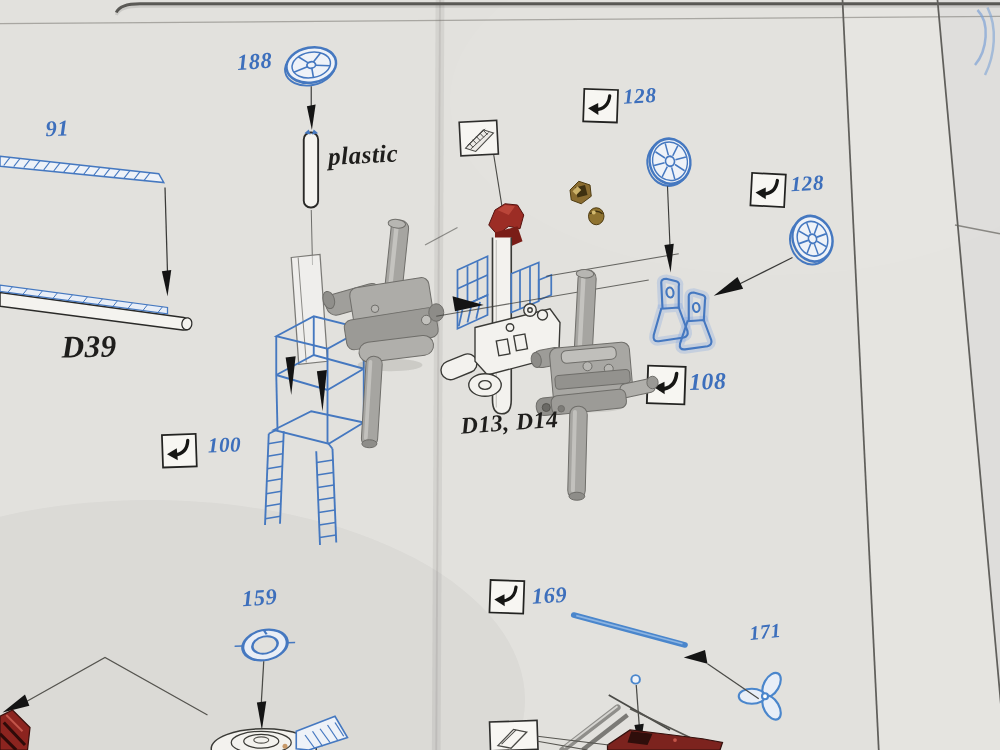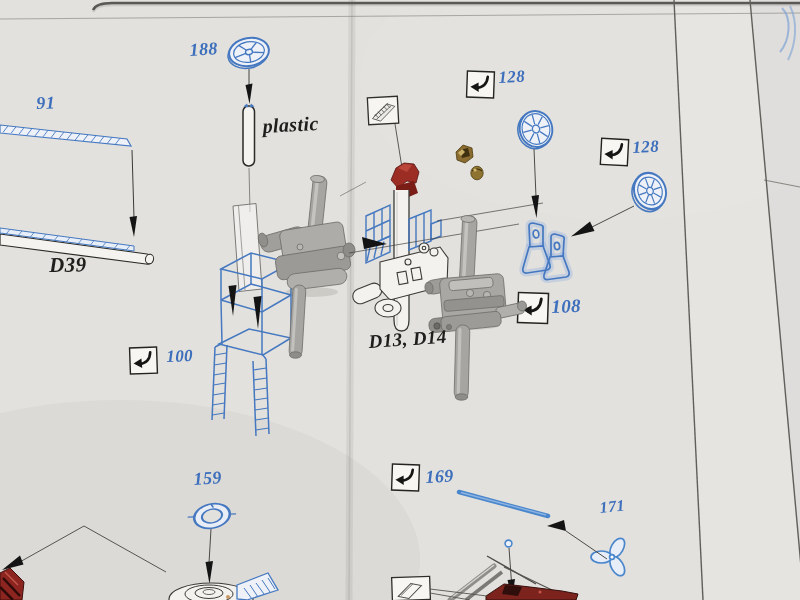--- a/index.html
+++ b/index.html
@@ -438,21 +438,21 @@
     <path d="M 398,596 L 411,583.5 L 421.5,586 L 408.5,598.5 Z" fill="none" stroke="#4a4a46" stroke-width="1"></path>
     <line x1="401" y1="595" x2="413" y2="584" stroke="#4a4a46" stroke-width="0.8"></line>
   </g>
   <g stroke="#55544f" stroke-width="0.9">
     <line x1="430" y1="589" x2="487" y2="596"></line>
     <line x1="430" y1="593" x2="470" y2="600"></line>
   </g>
 </svg>
 
 <span class="lbl lbl-blue" style="left:36px;  top:94px;  font-size:18px; transform:rotate(-2deg);">91</span>
-<span class="lbl lbl-black" style="left:49px;  top:255px; font-size:21px; transform:rotate(-1deg);">D39</span>
+<span class="lbl lbl-black" style="left:49px;  top:266px; font-size:25px; transform:rotate(-1deg);">D39</span>
 <span class="lbl lbl-blue" style="left:189px; top:41px;  font-size:18px; transform:rotate(-4deg);">188</span>
 <span class="lbl lbl-black" style="left:262px; top:116px; font-size:20px; transform:rotate(-3deg);">plastic</span>
 <span class="lbl lbl-blue" style="left:498px; top:69px;  font-size:17px; transform:rotate(-3deg);">128</span>
 <span class="lbl lbl-blue" style="left:632px; top:139px; font-size:17px; transform:rotate(-3deg);">128</span>
 <span class="lbl lbl-blue" style="left:551px; top:297px; font-size:19px; transform:rotate(-2deg);">108</span>
 <span class="lbl lbl-blue" style="left:166px; top:348px; font-size:17px; transform:rotate(-2deg);">100</span>
 <span class="lbl lbl-black" style="left:368px; top:332px; font-size:19px; transform:rotate(-4deg);">D13, D14</span>
 <span class="lbl lbl-blue" style="left:193px; top:470px; font-size:18px; transform:rotate(-4deg);">159</span>
 <span class="lbl lbl-blue" style="left:425px; top:468px; font-size:18px; transform:rotate(-3deg);">169</span>
 <span class="lbl lbl-blue" style="left:599px; top:500px; font-size:16px; transform:rotate(-6deg);">171</span>

